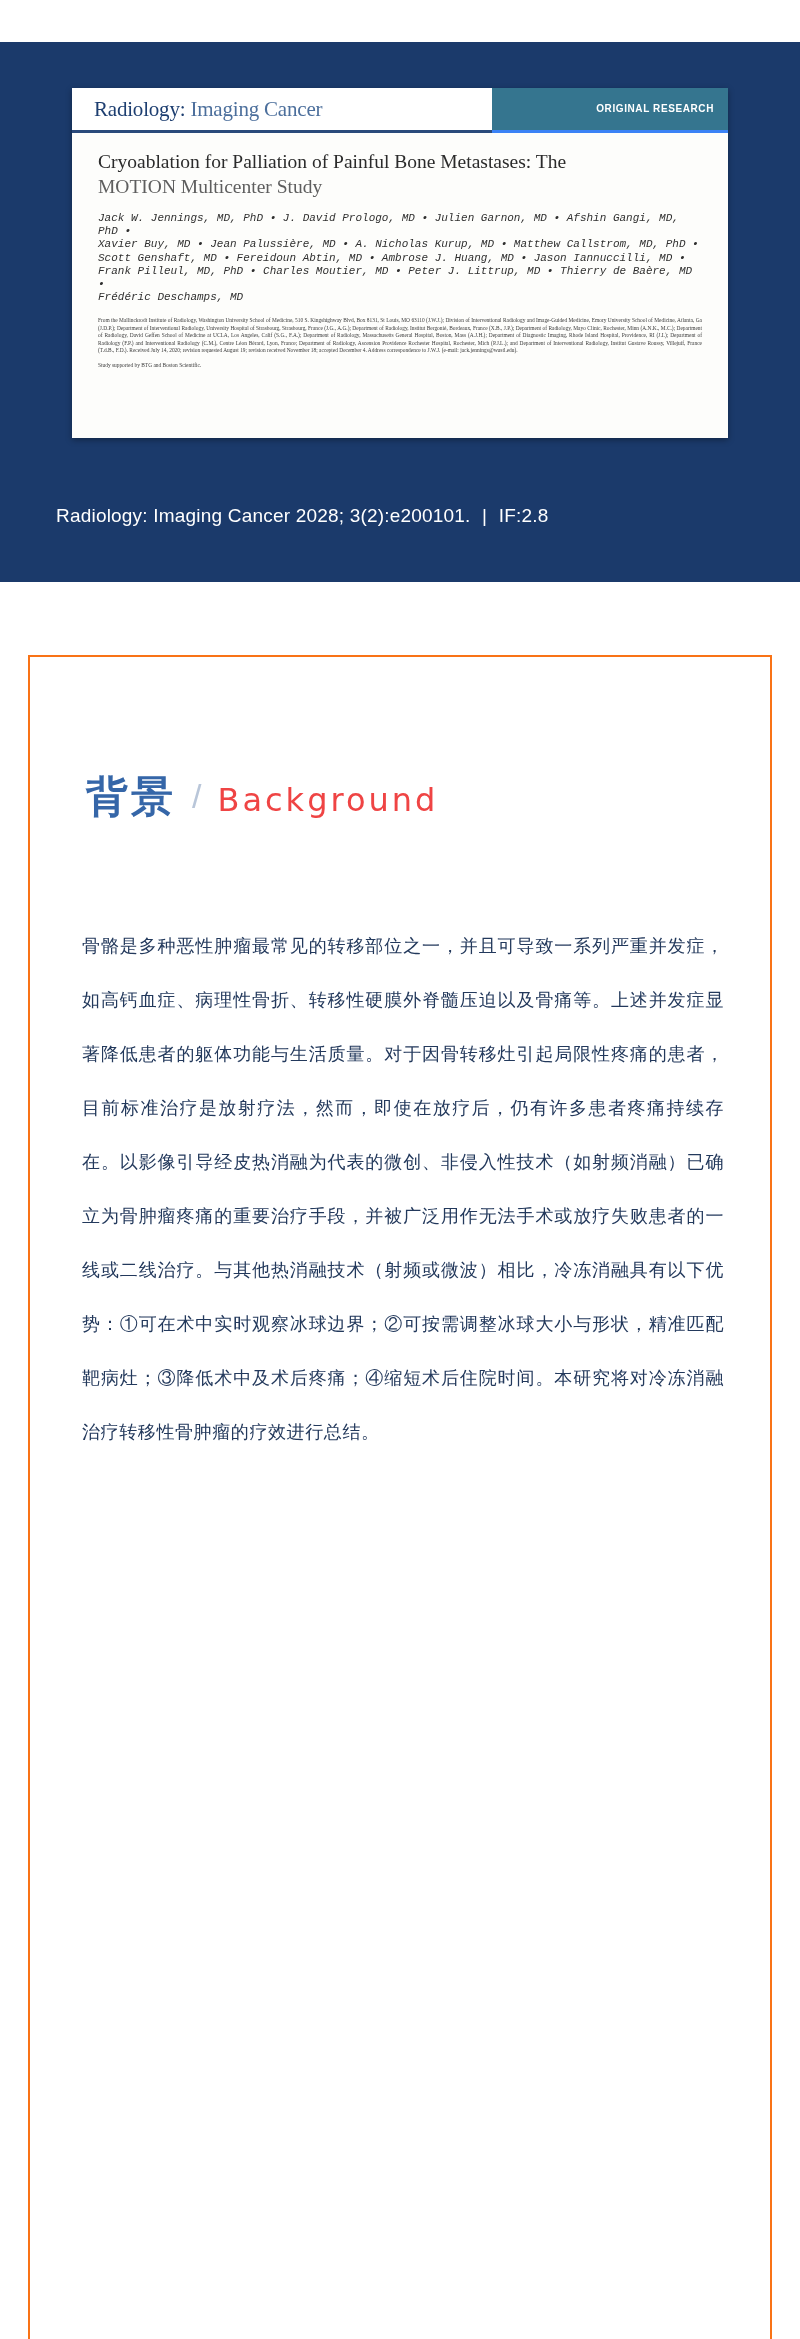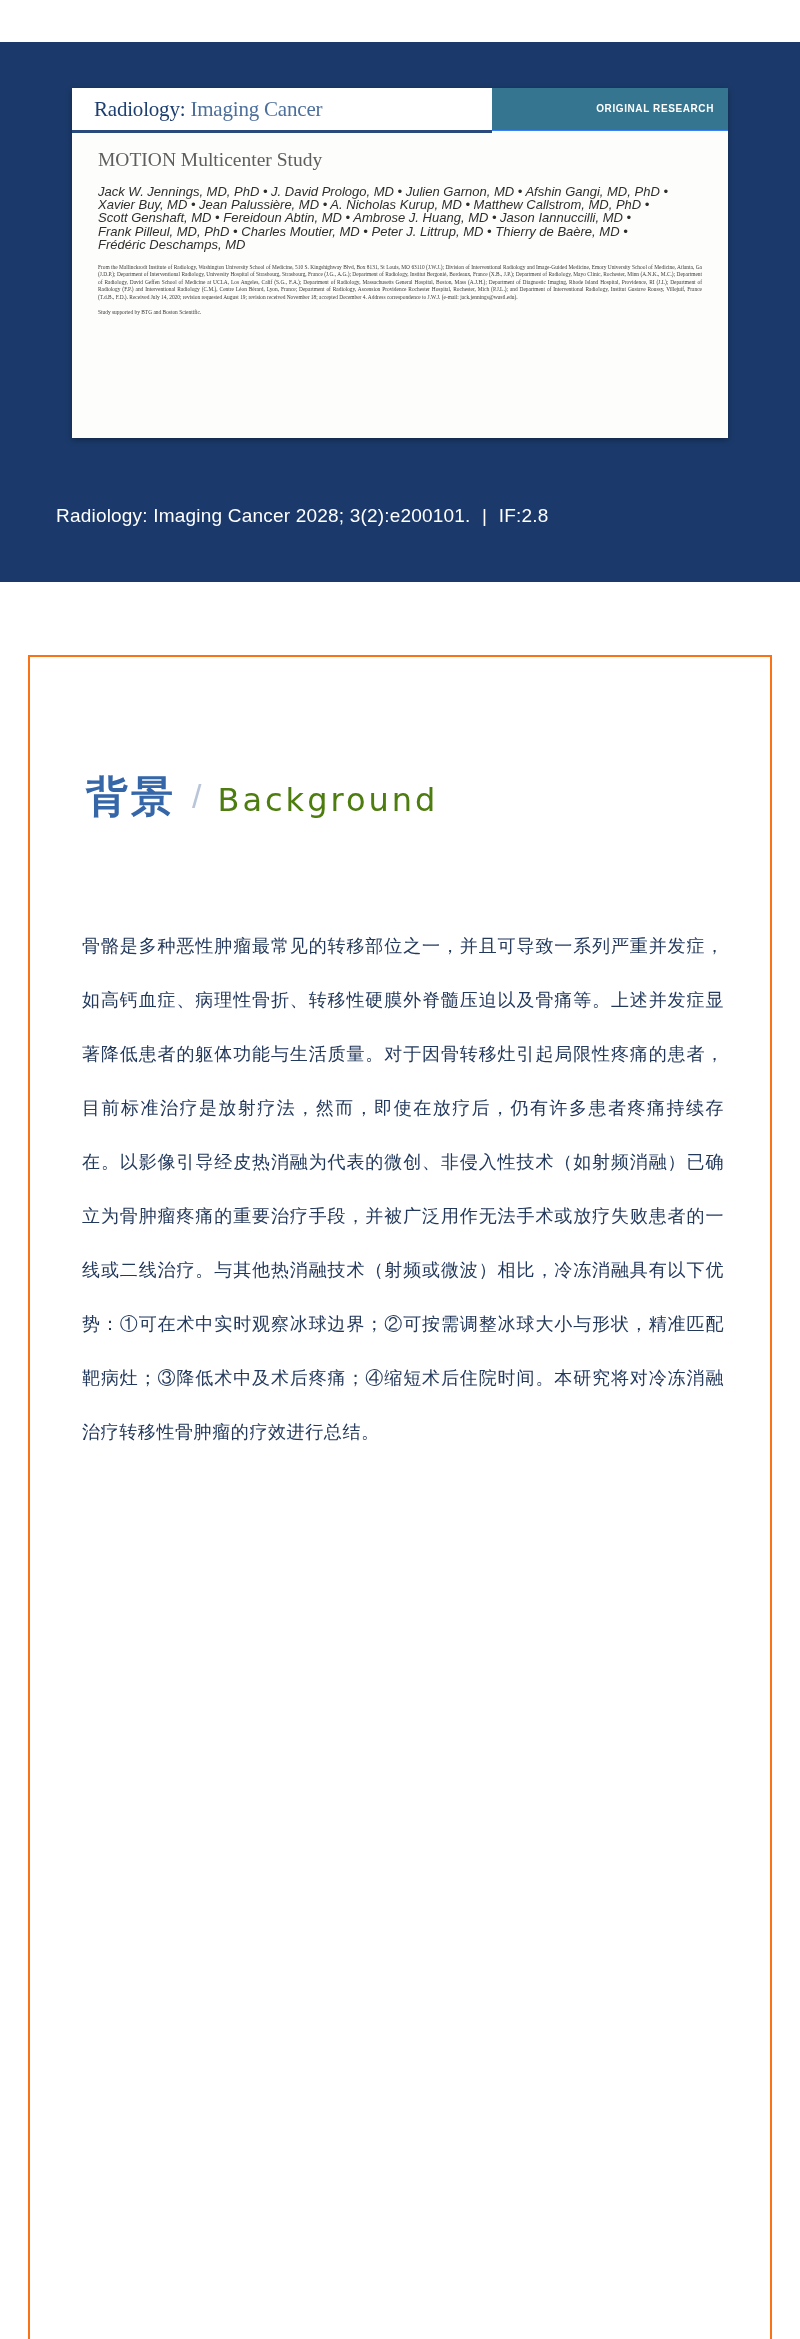--- a/index.html
+++ b/index.html
@@ -43,21 +43,21 @@
     width: 656px;
     height: 350px;
     background: #fdfdfb;
     box-shadow: 0 2px 6px rgba(0,0,0,0.35);
     overflow: hidden;
   }
   .paper-masthead {
     position: relative;
     height: 42px;
     background: #ffffff;
-    border-bottom: 1px solid #3b82f6;
+    border-bottom: 3px solid #3b82f6;
   }
   .masthead-band {
     position: absolute;
     left: 0;
     top: 0;
     height: 42px;
     width: 656px;
     background: #35758f;
   }
   .masthead-white {
@@ -101,23 +101,23 @@
     font-family: "Liberation Serif", serif;
     font-size: 19.5px;
     line-height: 25px;
     color: #2b2b2b;
   }
   .paper-title .line2 {
     color: #5e5e5e;
   }
   .paper-authors {
     margin-top: 13px;
-    font-family: Liberation Sans, sans-serif;
+    font-family: Liberation Mono, monospace;
     font-style: italic;
-    font-size: 13px;
+    font-size: 11px;
     line-height: 13.2px;
     color: #2f2f2f;
   }
   .paper-affil {
     margin-top: 13px;
     font-family: "Liberation Serif", serif;
     font-size: 5.4px;
     line-height: 7.4px;
     color: #3a3a3a;
     text-align: justify;
@@ -169,21 +169,21 @@
     line-height: 44px;
   }
   .bg-heading .slash {
     font-size: 34px;
     color: #b9c6d9;
     margin: 0 16px 3px 16px;
     line-height: 40px;
   }
   .bg-heading .en {
     font-size: 32px;
-    color: #4d7c0f;
+    color: #ef4444;
     letter-spacing: 3px;
     line-height: 38px;
     font-family: "DejaVu Sans", sans-serif;
     text-align: right;
   }
   .bg-text {
     position: absolute;
     left: 52px;
     top: 262px;
     width: 642px;
@@ -208,20 +208,21 @@
 
     <div class="paper-masthead">
       <div class="masthead-band"></div>
       <div class="masthead-white"></div>
       <div class="journal-title"><span>Radiology:</span><span class="jt-light"> Imaging Cancer</span></div>
       <div class="orig-research">ORIGINAL RESEARCH</div>
     </div>
 
     <div class="paper-body">
       <div class="paper-title">
+        <div>Cryoablation for Palliation of Painful Bone Metastases: The</div>
         <div class="line2">MOTION Multicenter Study</div>
       </div>
       <div class="paper-authors" style="white-space: pre-line;">Jack W. Jennings, MD, PhD  •  J. David Prologo, MD  •  Julien Garnon, MD  •  Afshin Gangi, MD, PhD  •
 Xavier Buy, MD  •  Jean Palussière, MD  •  A. Nicholas Kurup, MD  •  Matthew Callstrom, MD, PhD  •
 Scott Genshaft, MD  •  Fereidoun Abtin, MD  •  Ambrose J. Huang, MD  •  Jason Iannuccilli, MD  •
 Frank Pilleul, MD, PhD  •  Charles Moutier, MD  •  Peter J. Littrup, MD  •  Thierry de Baère, MD  •
 Frédéric Deschamps, MD</div>
       <div class="paper-affil">From the Mallinckrodt Institute of Radiology, Washington University School of Medicine, 510 S. Kingshighway Blvd, Box 8131, St Louis, MO 63110 (J.W.J.); Division of Interventional Radiology and Image-Guided Medicine, Emory University School of Medicine, Atlanta, Ga (J.D.P.); Department of Interventional Radiology, University Hospital of Strasbourg, Strasbourg, France (J.G., A.G.); Department of Radiology, Institut Bergonié, Bordeaux, France (X.B., J.P.); Department of Radiology, Mayo Clinic, Rochester, Minn (A.N.K., M.C.); Department of Radiology, David Geffen School of Medicine at UCLA, Los Angeles, Calif (S.G., F.A.); Department of Radiology, Massachusetts General Hospital, Boston, Mass (A.J.H.); Department of Diagnostic Imaging, Rhode Island Hospital, Providence, RI (J.I.); Department of Radiology (F.P.) and Interventional Radiology (C.M.), Centre Léon Bérard, Lyon, France; Department of Radiology, Ascension Providence Rochester Hospital, Rochester, Mich (P.J.L.); and Department of Interventional Radiology, Institut Gustave Roussy, Villejuif, France (T.d.B., F.D.). Received July 14, 2020; revision requested August 19; revision received November 18; accepted December 4. Address correspondence to J.W.J. (e-mail: jack.jennings@wustl.edu).</div>
       <div class="paper-support">Study supported by BTG and Boston Scientific.</div>
     </div>

